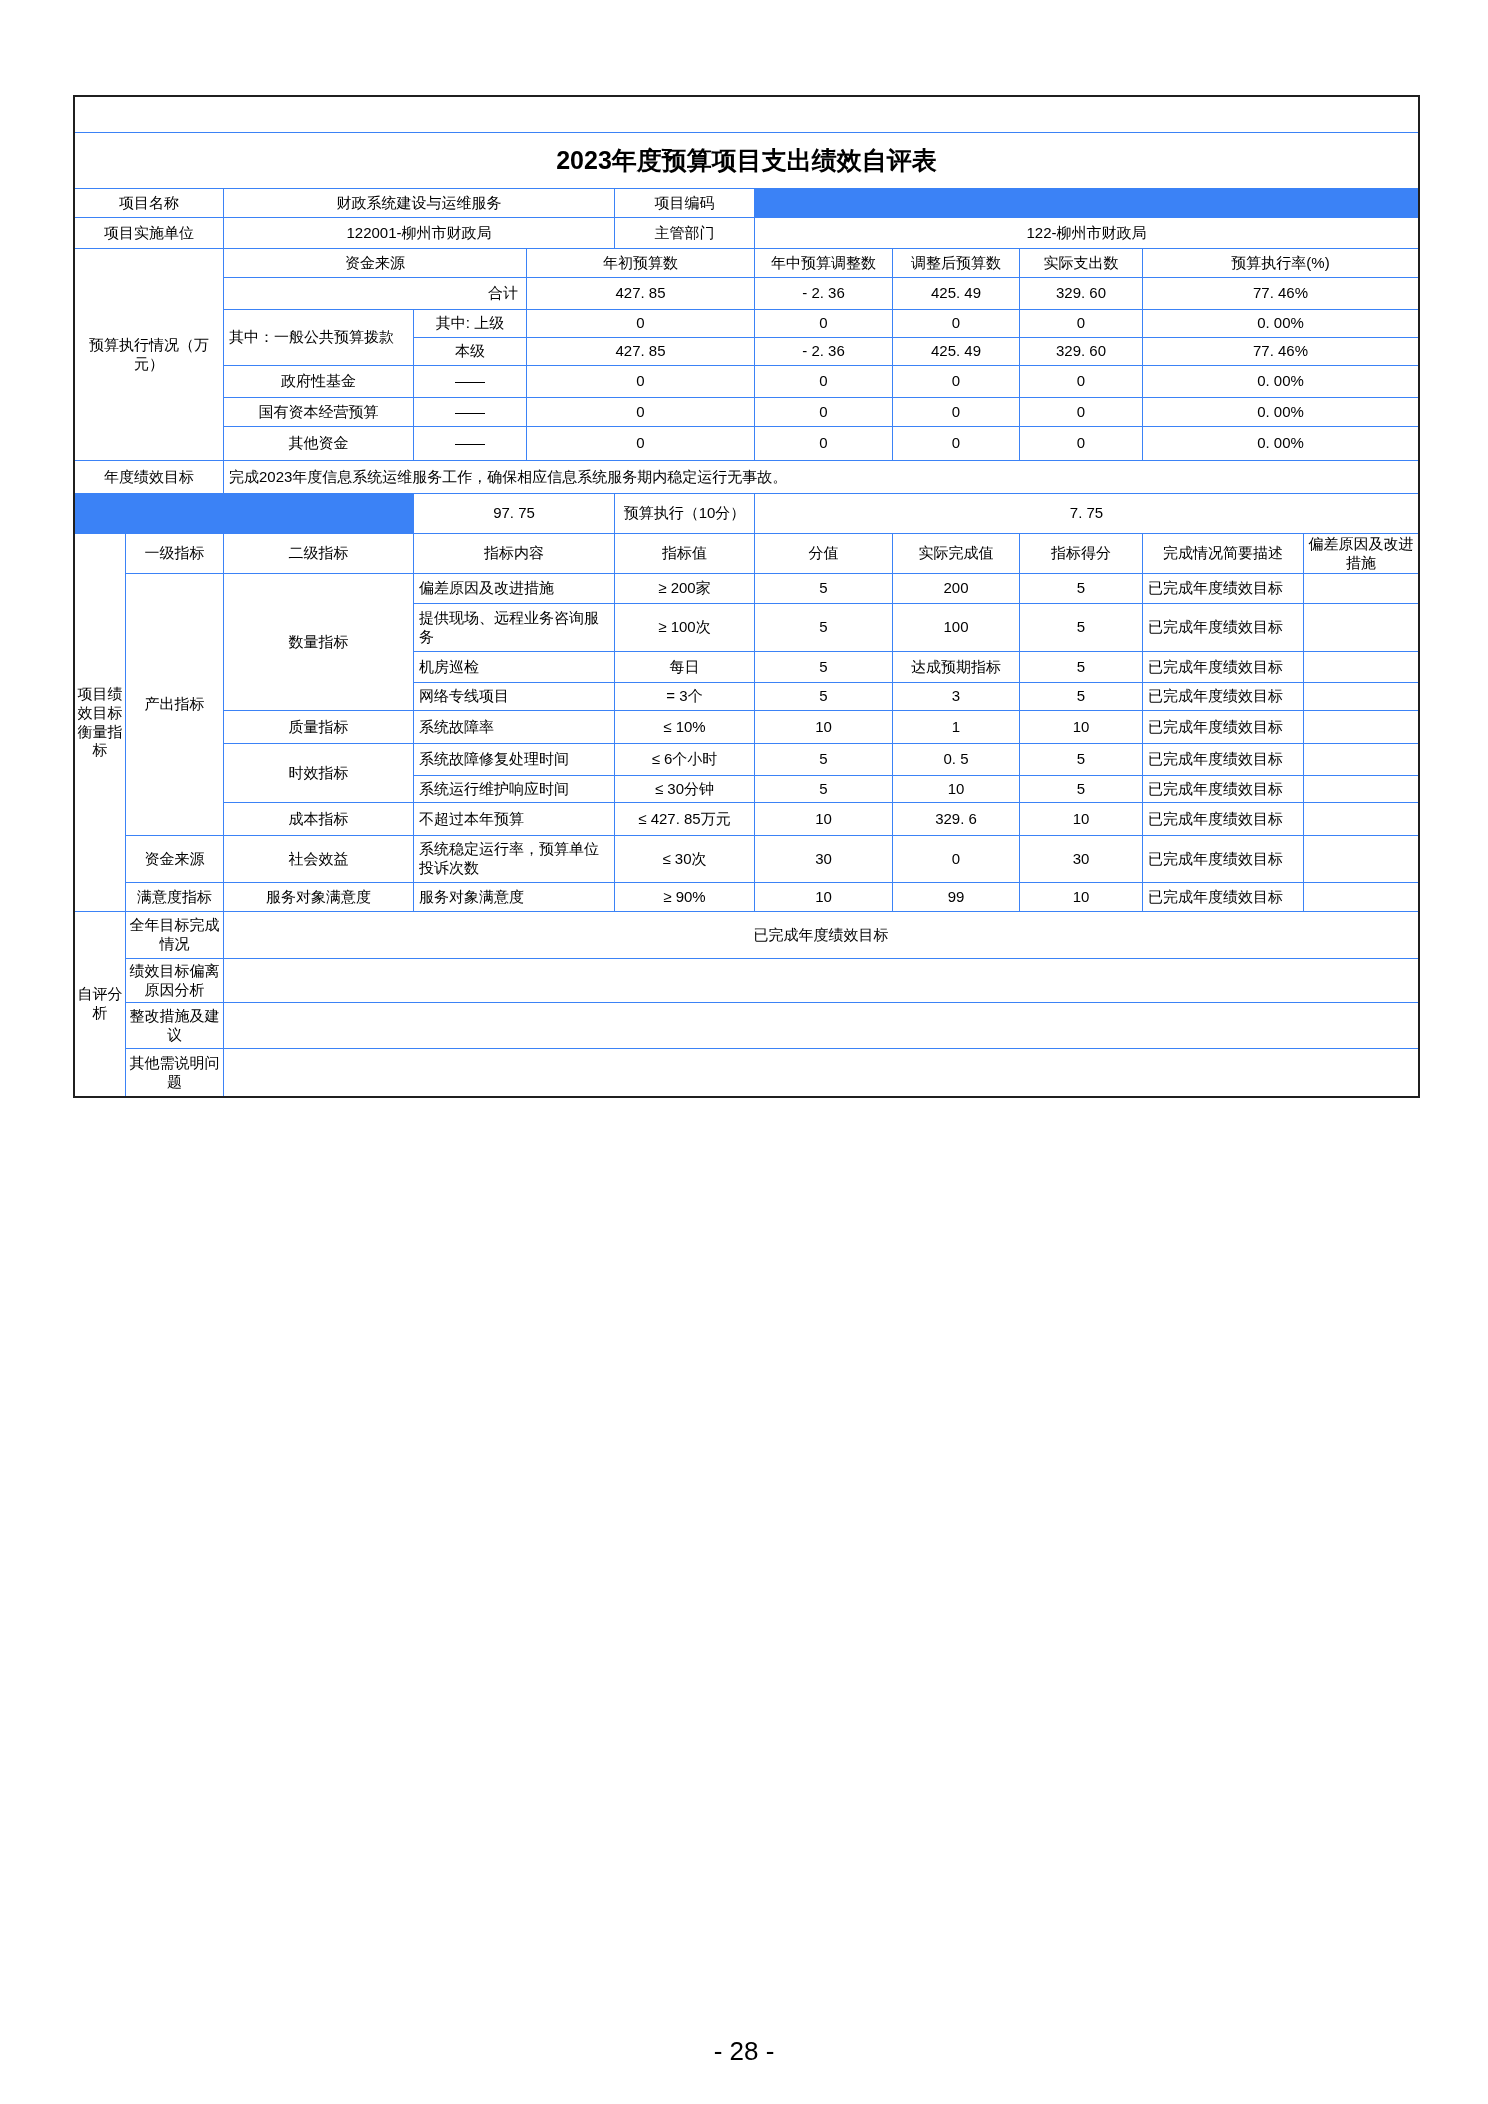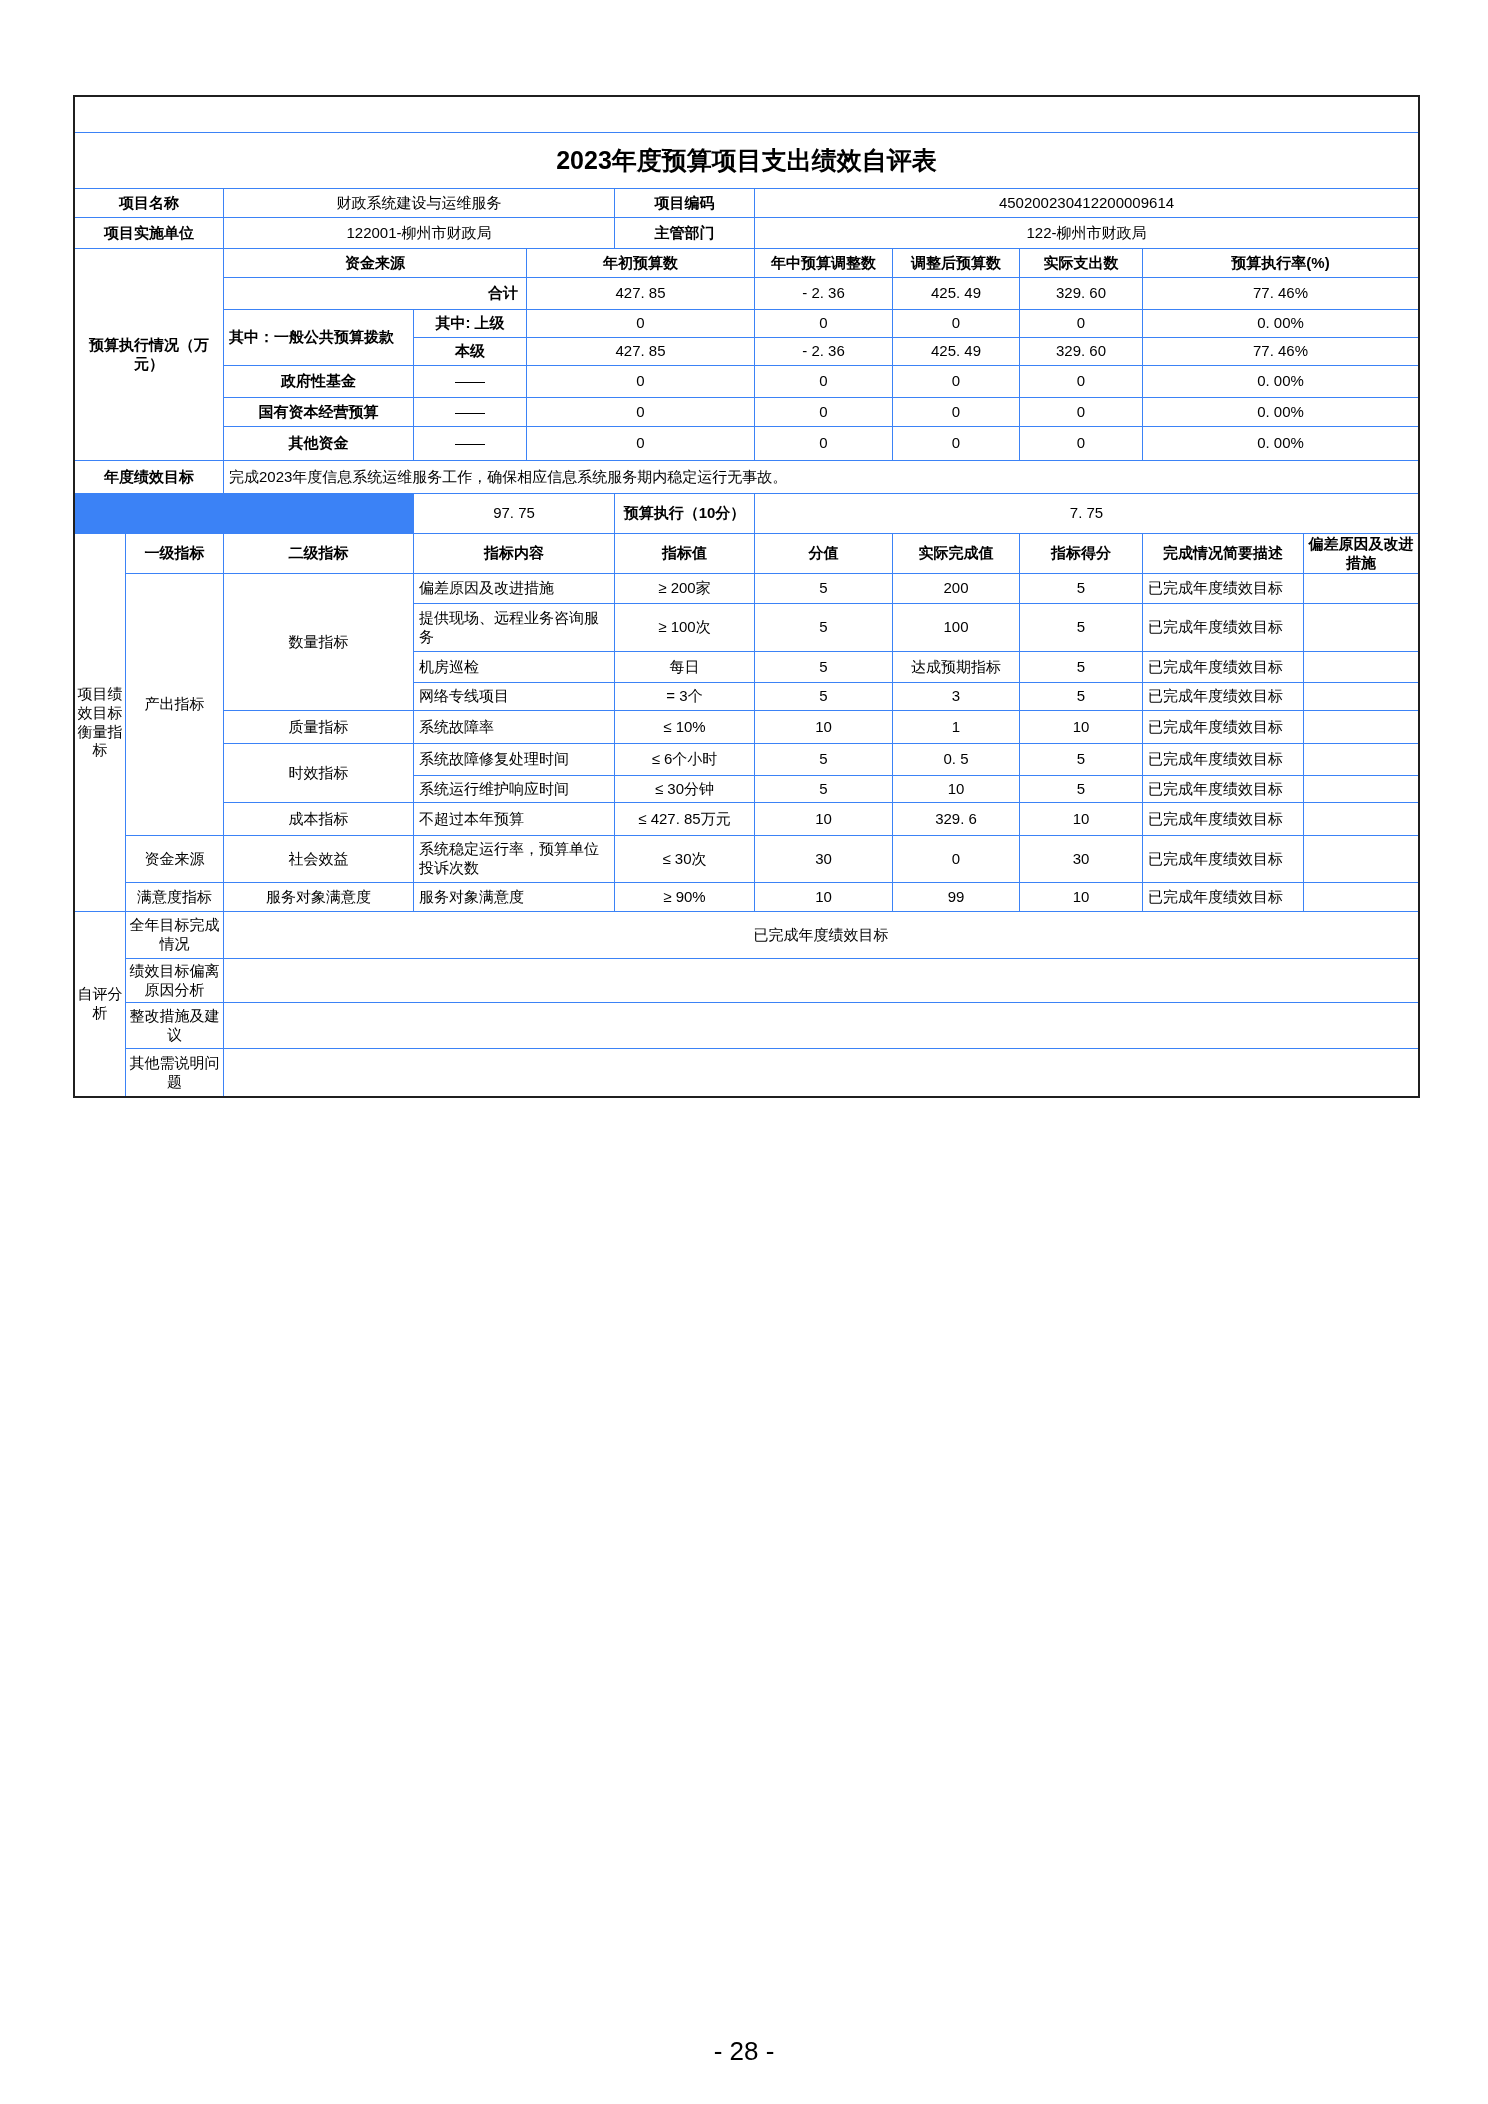--- a/index.html
+++ b/index.html
@@ -14,40 +14,39 @@
     grid-template-rows:35px 55px 28px 30px 28px 31px 27px 27px 31px 28px 33px 32px 39px 39px 29px 47px 30px 27px 32px 31px 26px 32px 46px 28px 46px 43px 45px 47px;
     gap:1px;background:#3b82f6;border:2px solid #1f1f1f;
   }
   .c{
     background:#fff;display:flex;align-items:center;justify-content:center;
     text-align:center;font-size:15px;line-height:1.25;padding:1px 3px;
     overflow:hidden;box-sizing:border-box;
   }
   .left{justify-content:flex-start;text-align:left;padding-left:5px;}
   .right{justify-content:flex-end;text-align:right;padding-right:8px;}
-  .b{font-weight:700;}
+  .b{font-weight:400;}
   .title{font-size:25px;font-weight:700;letter-spacing:0;}
   .vlabel{padding:1px 2px;}
   .pagenum{
     position:absolute;top:2036px;left:0;width:100%;
     text-align:center;font-size:26px;color:#000;
   }
 </style>
 </head>
 <body>
 
 <div class="sheet">
 
   <div class="c" style="grid-area:1/1/2/12"></div>
   <div class="c title" style="grid-area:2/1/3/12">2023年度预算项目支出绩效自评表</div>
 
   <div class="c b" style="grid-area:3/1/4/3">项目名称</div>
   <div class="c" style="grid-area:3/3/4/6">财政系统建设与运维服务</div>
   <div class="c b" style="grid-area:3/6/4/7">项目编码</div>
-  <div class="c" style="grid-area:3/7/4/12">450200230412200009614</div>
 
   <div class="c b" style="grid-area:4/1/5/3">项目实施单位</div>
   <div class="c" style="grid-area:4/3/5/6">122001-柳州市财政局</div>
   <div class="c b" style="grid-area:4/6/5/7">主管部门</div>
   <div class="c" style="grid-area:4/7/5/12">122-柳州市财政局</div>
 
   <div class="c b" style="grid-area:5/1/12/3">预算执行情况（万元）</div>
   <div class="c b" style="grid-area:5/3/6/5">资金来源</div>
   <div class="c b" style="grid-area:5/5/6/7">年初预算数</div>
   <div class="c b" style="grid-area:5/7/6/8">年中预算调整数</div>

